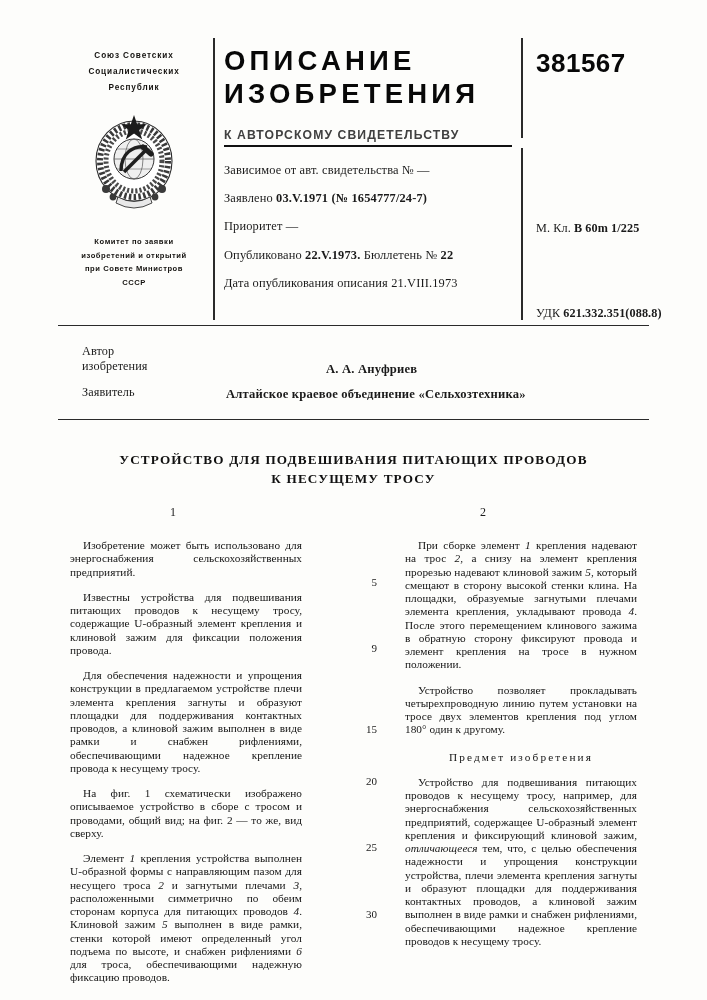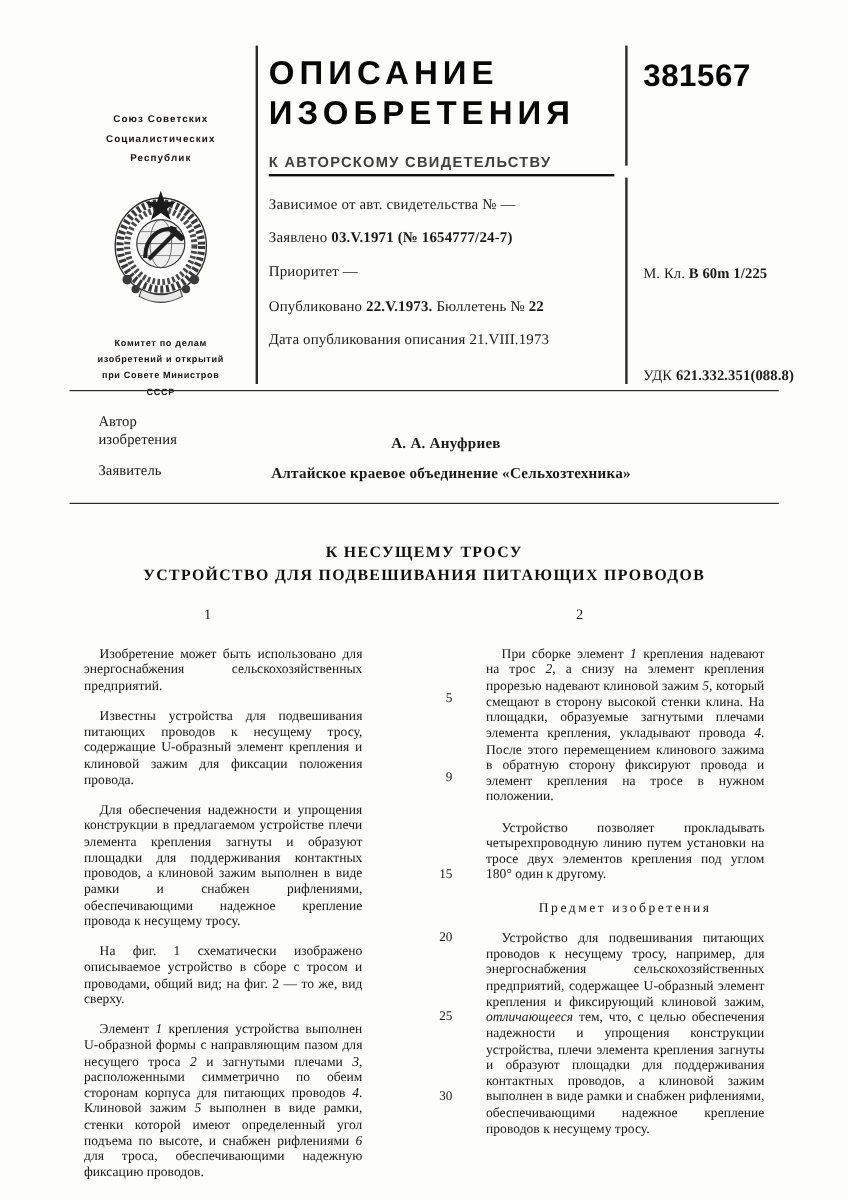--- a/index.html
+++ b/index.html
@@ -41,21 +41,20 @@
     text-align: center;
   }
 
   .soyuz-lines {
     font-family: "Liberation Sans", sans-serif;
     font-size: 8.2px;
     font-weight: bold;
     letter-spacing: 0.9px;
     line-height: 16px;
     color: #14120f;
-    margin-top: 44px;
   }
 
   .emblem {
     margin: 13px auto 0 auto;
     width: 92px;
     height: 104px;
     position: relative;
   }
   .emblem svg { display:block; }
 
@@ -314,21 +313,21 @@
           <g fill="#3a3a3a">
             <circle cx="18" cy="80" r="4"></circle>
               <circle cx="74" cy="80" r="4"></circle>
             <circle cx="25" cy="88" r="3.4"></circle>
               <circle cx="67" cy="88" r="3.4"></circle>
           </g>
         </svg>
       </div>
 
       <div class="committee">
-        <div>Комитет по делам</div>
+        <div>Комитет по заявки</div>
         <div>изобретений и открытий</div>
         <div>при Совете Министров</div>
         <div>СССР</div>
       </div>
     </div>
 
     <div class="vrule-main"></div>
     <div class="vrule-num"></div>
     <div class="vrule-class"></div>
 
@@ -376,22 +375,22 @@
       <div>изобретения</div>
     </div>
     <div class="auth-value v1">А. А. Ануфриев</div>
     <div class="auth-label l2">Заявитель</div>
     <div class="auth-value v2">Алтайское краевое объединение «Сельхозтехника»</div>
   </div>
 
   <div class="hrule r2"></div>
 
   <div class="inv-title">
+    <div>УСТРОЙСТВО ДЛЯ ПОДВЕШИВАНИЯ ПИТАЮЩИХ ПРОВОДОВ</div>
     <div>К НЕСУЩЕМУ ТРОСУ</div>
-    <div>УСТРОЙСТВО ДЛЯ ПОДВЕШИВАНИЯ ПИТАЮЩИХ ПРОВОДОВ</div>
   </div>
 
   <div class="body-area">
 
     <div class="colnum c1">1</div>
     <div class="colnum c2">2</div>
 
     <div class="col left">
       <p>Изобретение может быть использовано для энергоснабжения сельскохозяйственных предприятий.</p>
       <p>Известны устройства для подвешивания питающих проводов к несущему тросу, содержащие U-образный элемент крепления и клиновой зажим для фиксации положения провода.</p>

